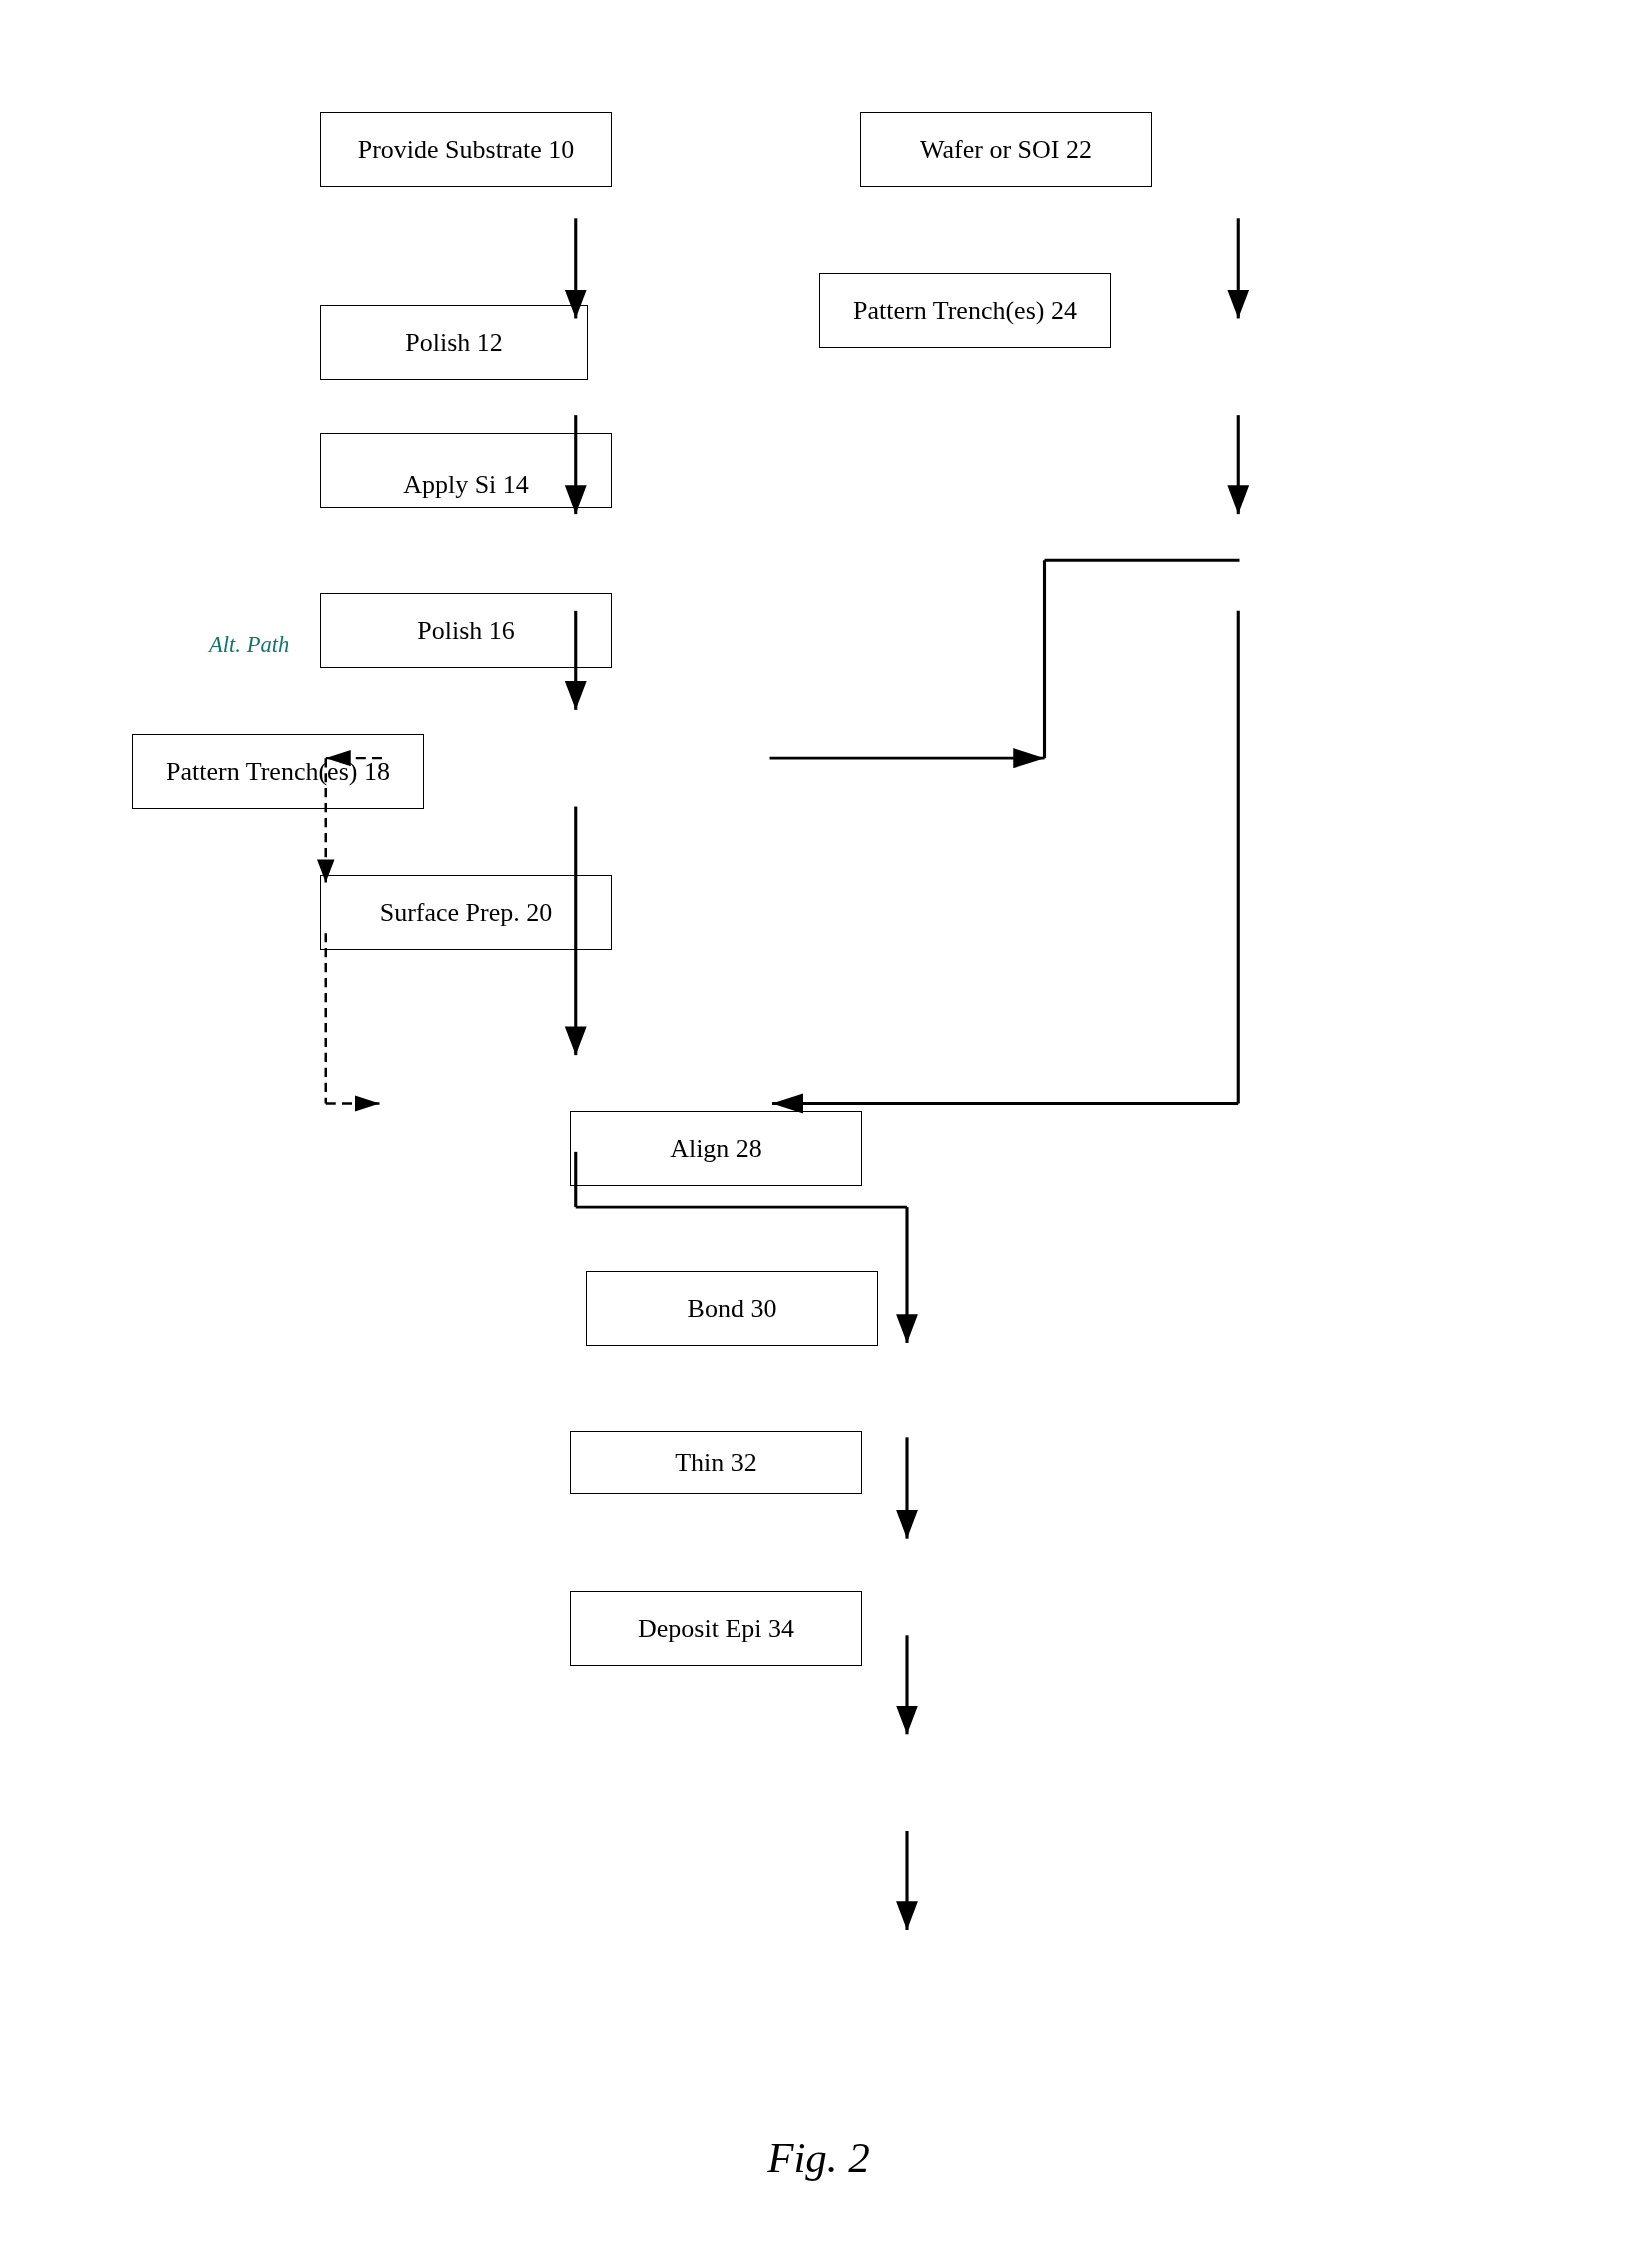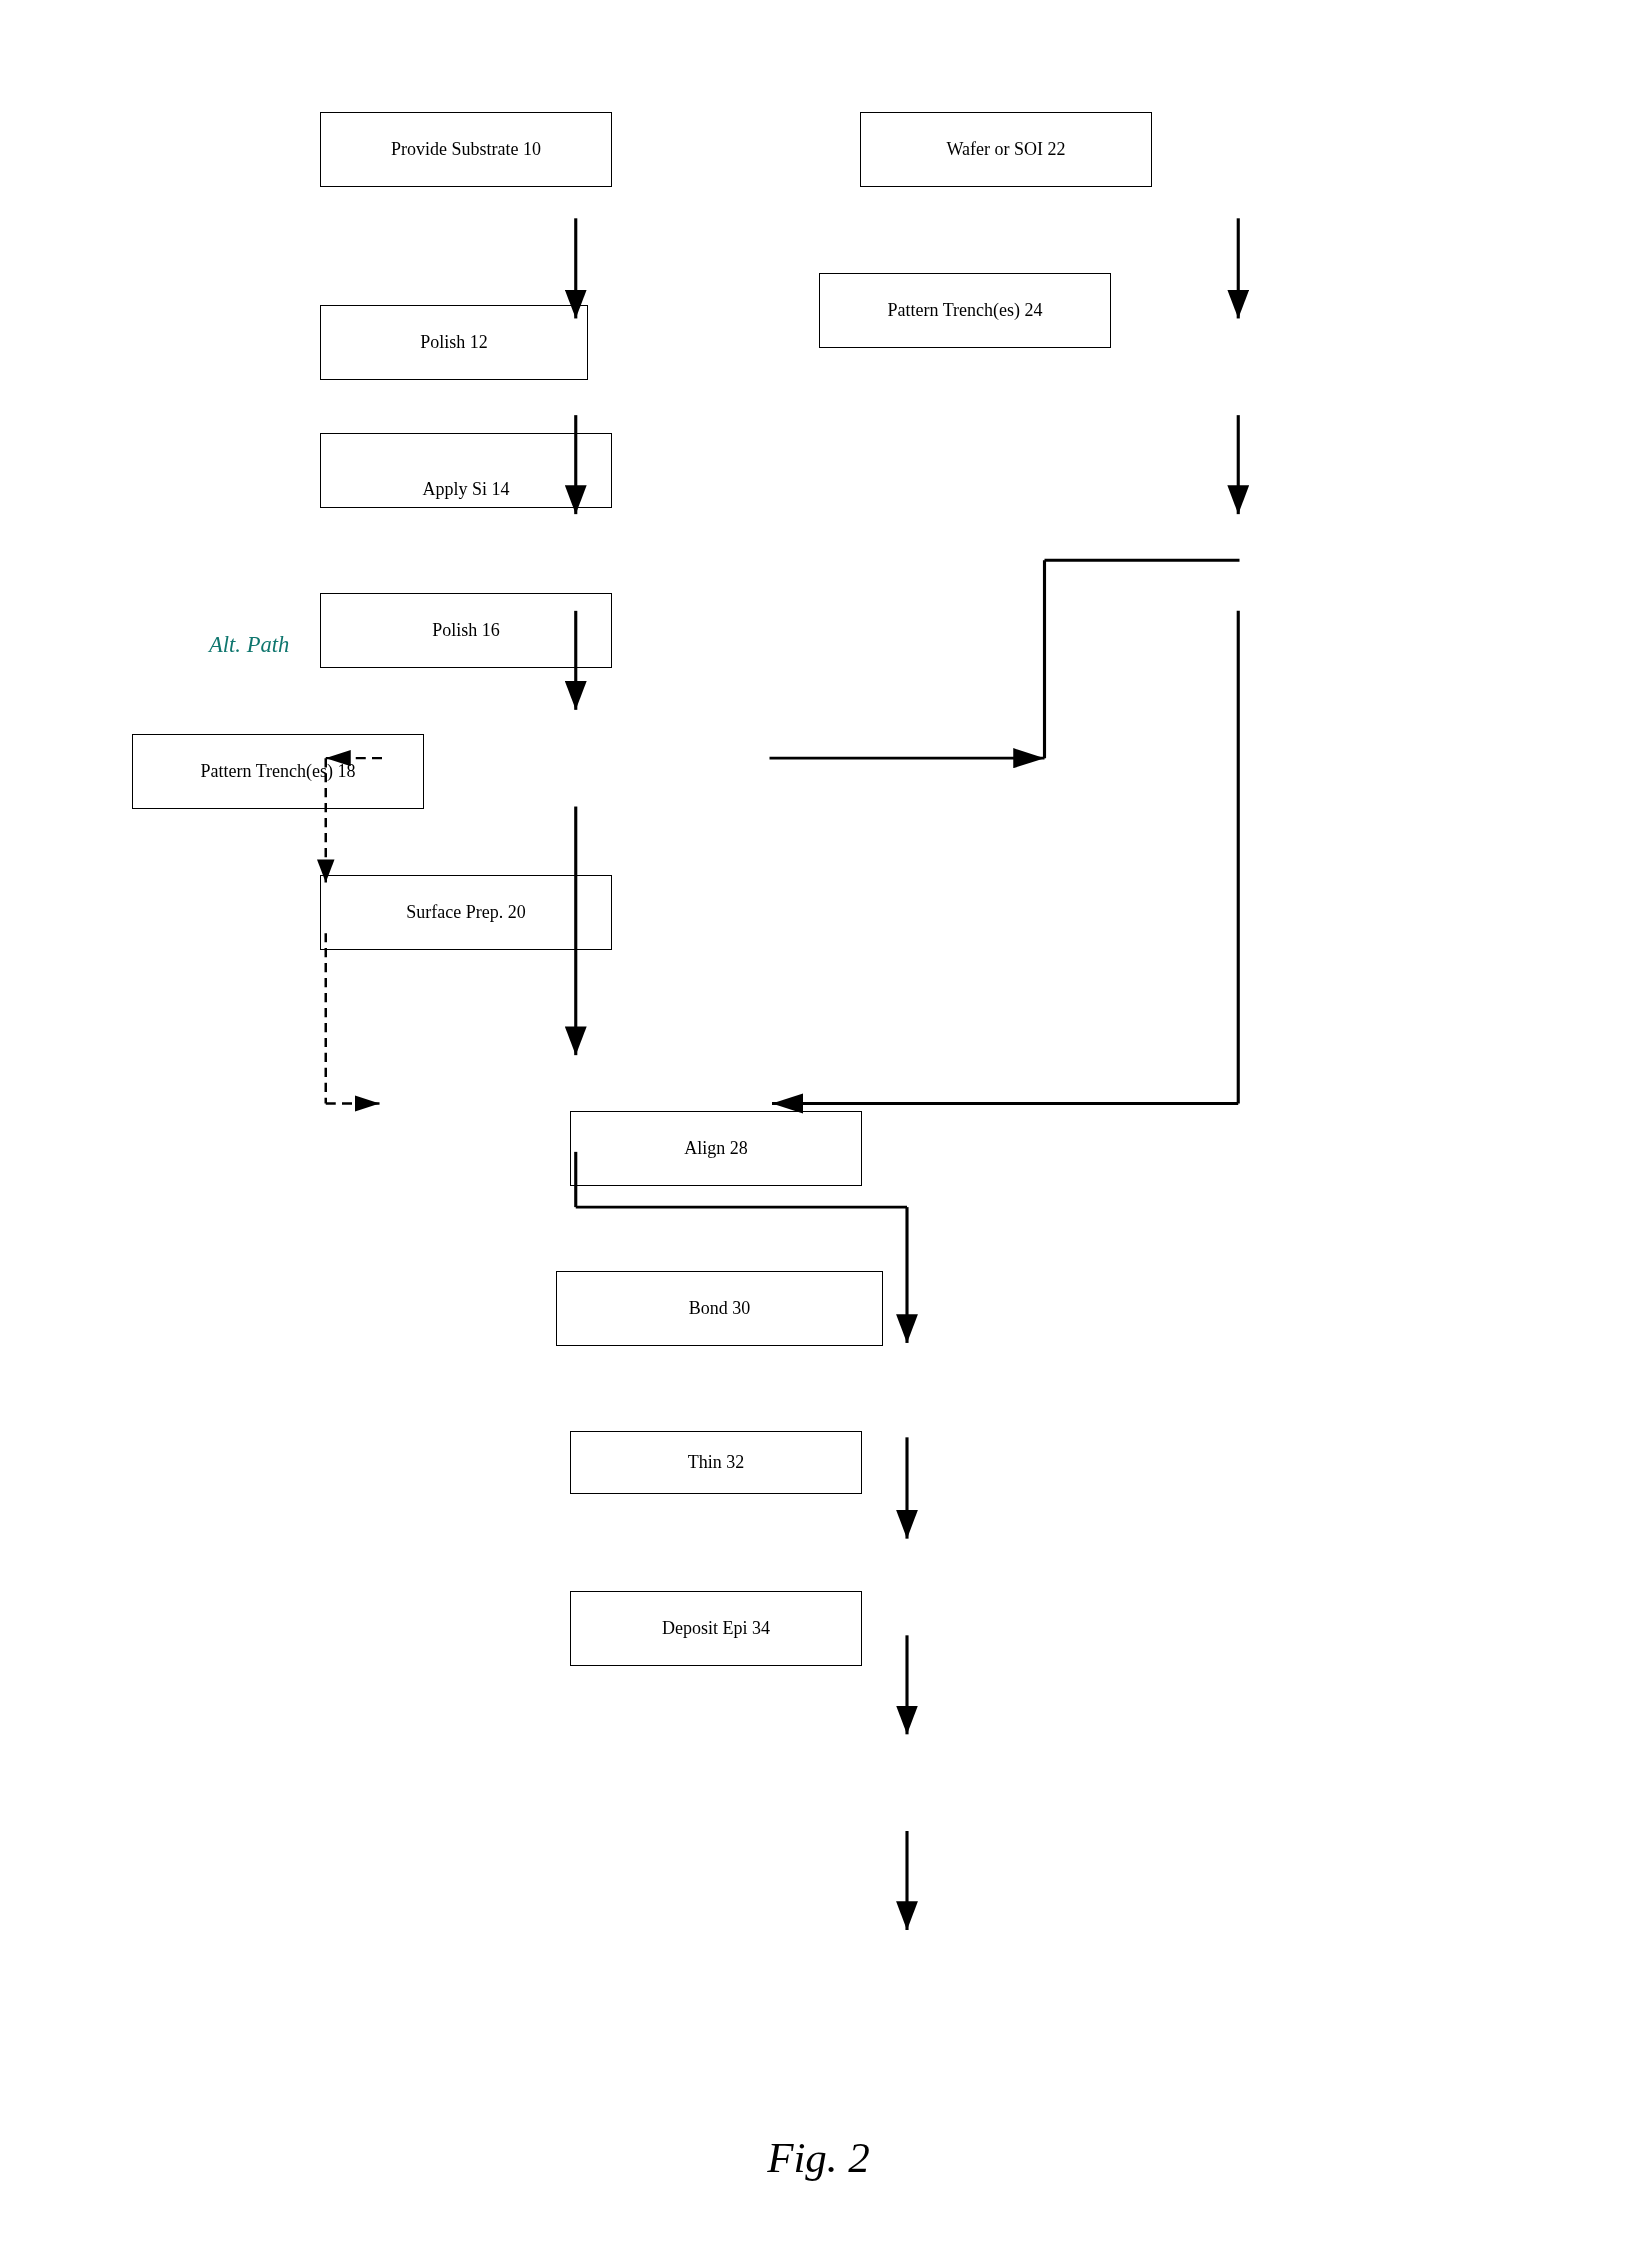--- a/index.html
+++ b/index.html
@@ -28,21 +28,21 @@
     }
 
     
     .flow-box {
       position: absolute;
       border: 1.9px solid #000;
       background: #fff;
       display: flex;
       align-items: center;
       justify-content: center;
-      font-size: 18px;
+      font-size: 26px;
       text-align: center;
       padding: 7.5px 11.3px;
     }
 
     
     .box-provide-substrate {
       left: 188px; top: 56px;
       width: 292px; height: 75px;
     }
     .box-polish-12 {
@@ -79,22 +79,22 @@
       left: 687px; top: 377px;
       width: 292px; height: 75px;
     }
 
     
     .box-align-28 {
       left: 438px; top: 1055px;
       width: 292px; height: 75px;
     }
     .box-bond-30 {
-      left: 424px; top: 1215px;
-      width: 327px; height: 75px;
+      left: 454px; top: 1215px;
+      width: 292px; height: 75px;
     }
     .box-thin-32 {
       left: 438px; top: 1375px;
       width: 292px; height: 63px;
     }
     .box-deposit-epi {
       left: 438px; top: 1535px;
       width: 292px; height: 75px;
     }
 

